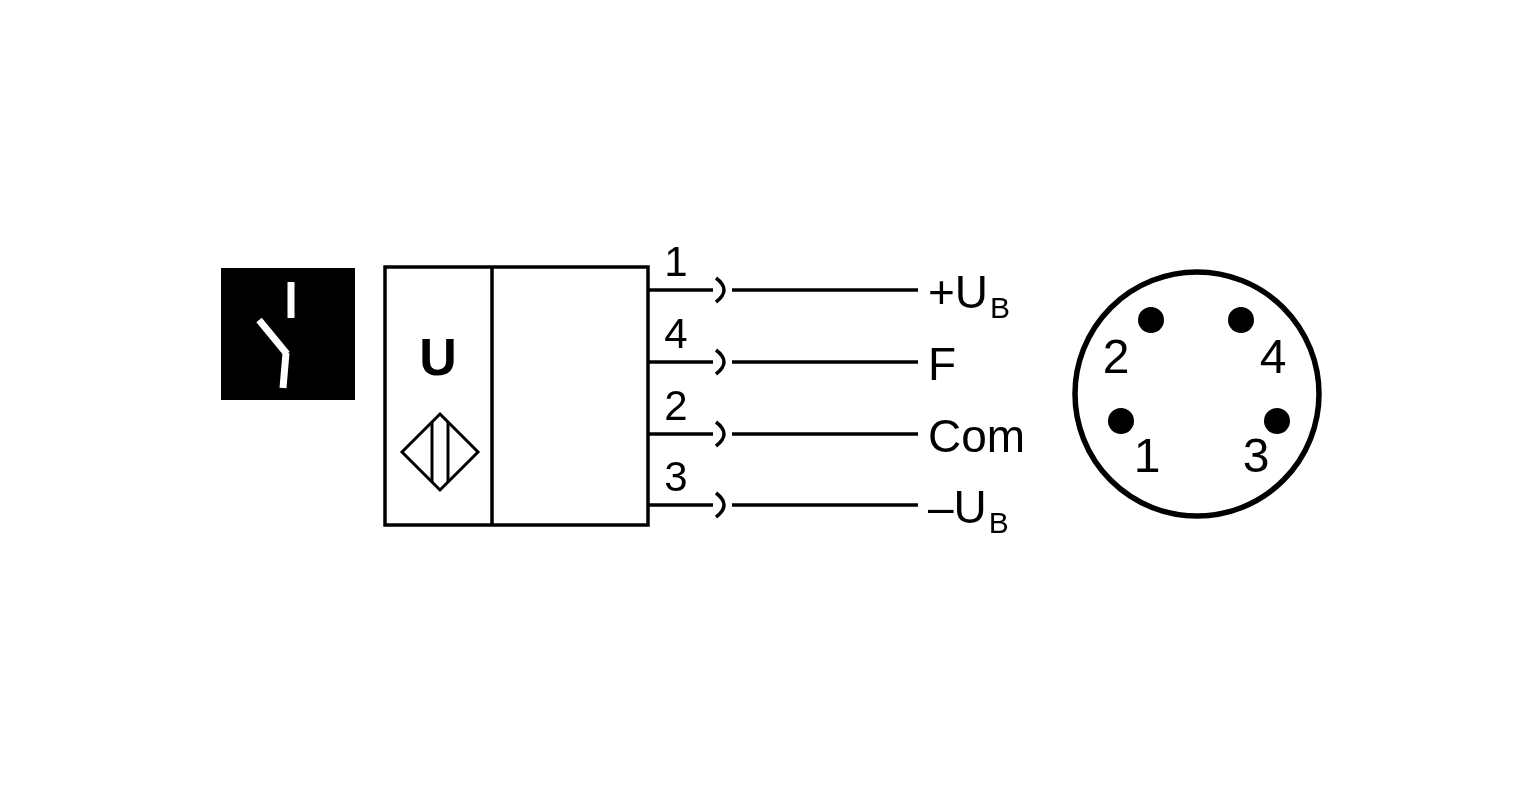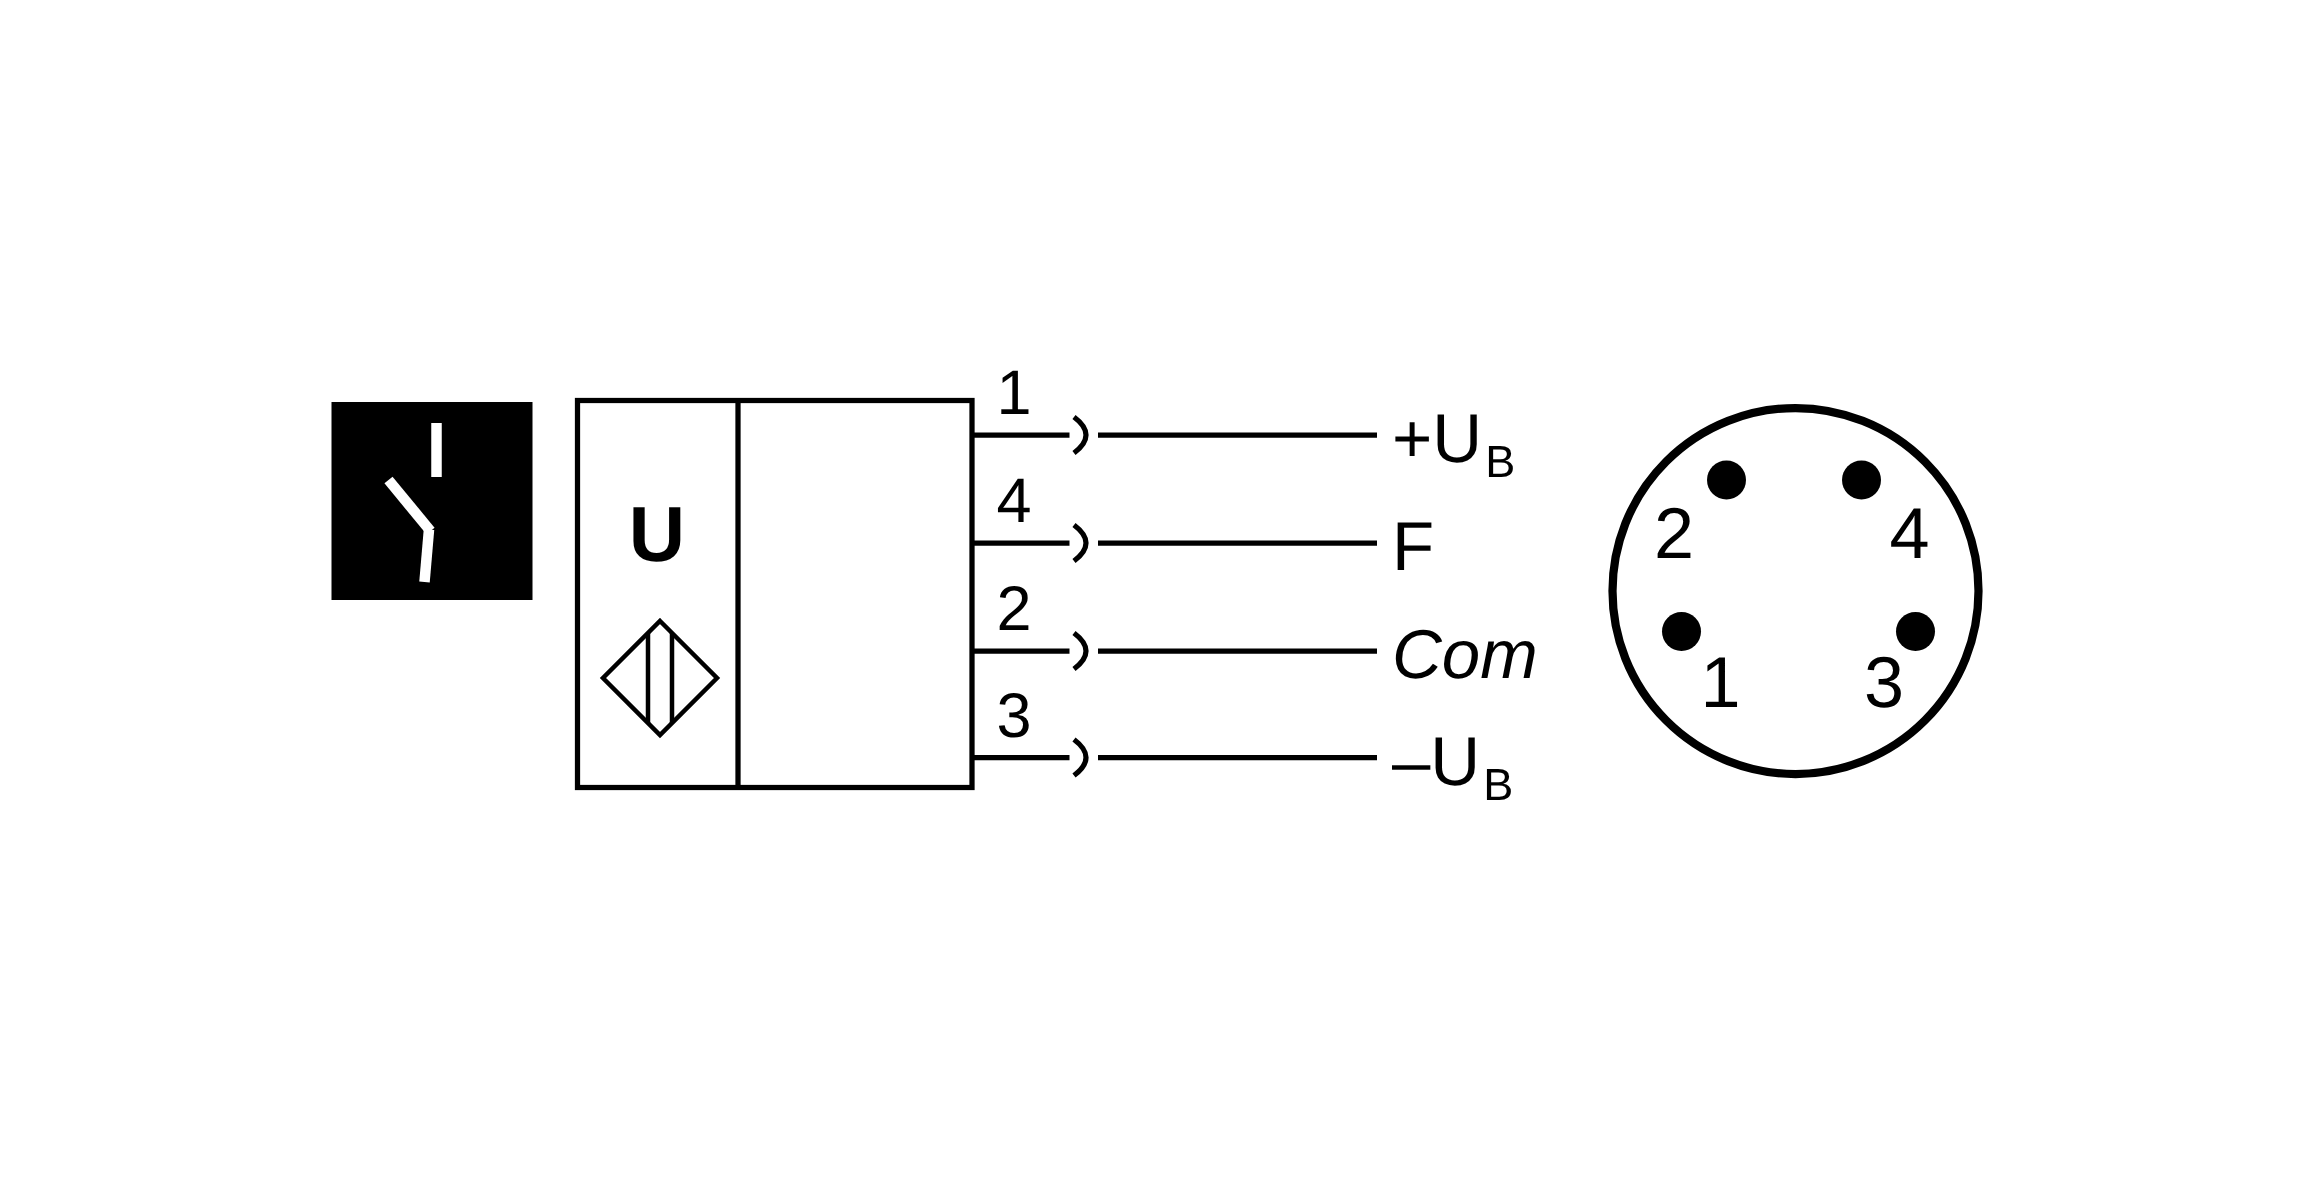--- a/index.html
+++ b/index.html
@@ -100,21 +100,21 @@
   <div class="t pin-num" style="left:676px;top:477px;">3</div>
 
   <div class="t wire-label" style="left:928px;top:292px;">
     <span>+U</span>
       <span class="sub">B</span>
   </div>
   <div class="t wire-label" style="left:928px;top:364px;">
     <span>F</span>
       <span class="sub"></span>
   </div>
-  <div class="t wire-label" style="left:928px;top:436px;font-style:italic;">
+  <div class="t wire-label" style="left:928px;top:436px;">
     <span>Com</span>
       <span class="sub"></span>
   </div>
   <div class="t wire-label" style="left:928px;top:507px;">
     <span>–U</span>
       <span class="sub">B</span>
   </div>
 
   <div class="t conn-num" style="left:1116px;top:357px;">2</div>
   <div class="t conn-num" style="left:1273px;top:357px;">4</div>

